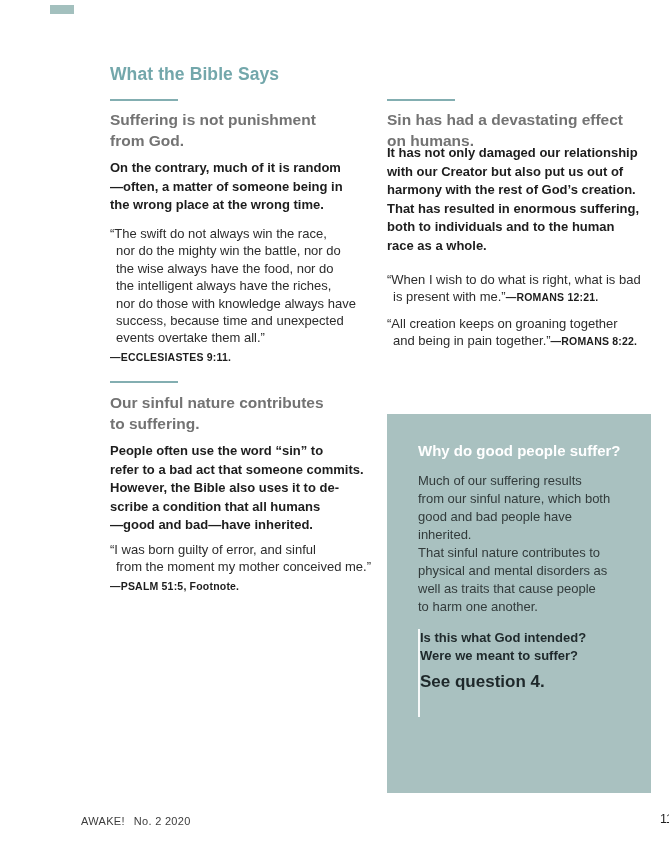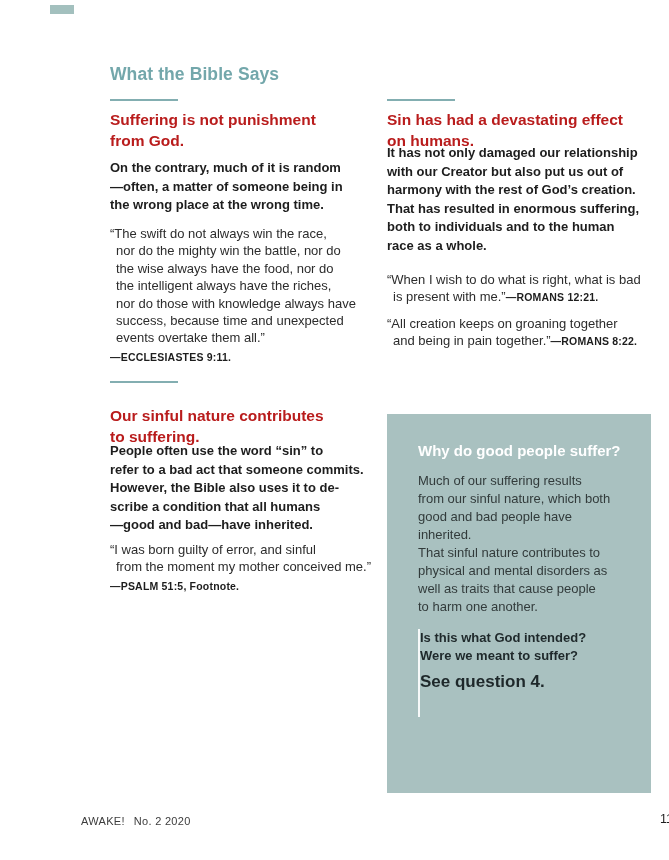--- a/index.html
+++ b/index.html
@@ -36,21 +36,21 @@
   .rule {
     position: absolute;
     width: 68px; height: 2px;
     background: #83aeb1;
   }
 
   .section-heading {
     position: absolute;
     font-size: 15.5px;
     font-weight: 700;
-    color: #b91c1c;
+    color: #737373;
     line-height: 21px;
     white-space: pre-line;
   }
 
   .lead {
     position: absolute;
     font-size: 13px;
     font-weight: 700;
     color: #1d1d1d;
     line-height: 18.5px;
@@ -168,21 +168,21 @@
 nor do the mighty win the battle, nor do
 the wise always have the food, nor do
 the intelligent always have the riches,
 nor do those with knowledge always have
 success, because time and unexpected
 events overtake them all.”</span>
     <div class="citation">—ECCLESIASTES 9:11.</div>
   </div>
 
   <div class="rule" style="left:69px; top:381px;"></div>
-  <h2 class="section-heading" style="left:69px; top:405px;">Our sinful nature contributes
+  <h2 class="section-heading" style="left:69px; top:392px;">Our sinful nature contributes
 to suffering.</h2>
   <p class="lead" style="left:69px; top:442px; width:282px;">People often use the word “sin” to
 refer to a bad act that someone commits.
 However, the Bible also uses it to de-
 scribe a condition that all humans
 —good and bad—have inherited.</p>
   <div class="quote" style="left:69px; top:541px; width:295px;"><span>“I was born guilty of error, and sinful
 from the moment my mother conceived me.”</span>
     <div class="citation">—PSALM 51:5, Footnote.</div>
   </div>

